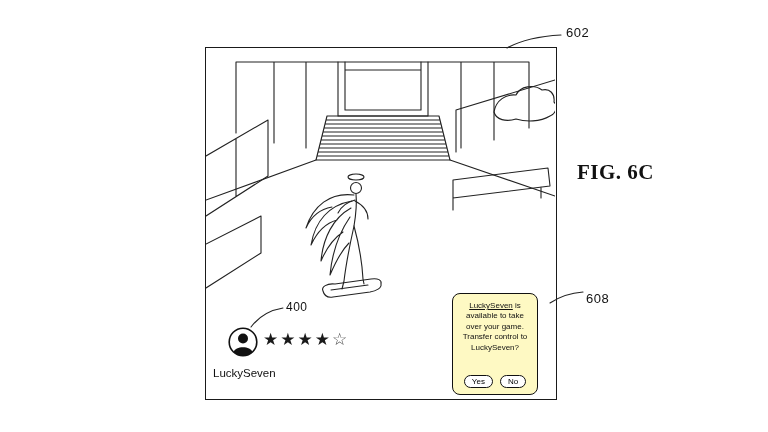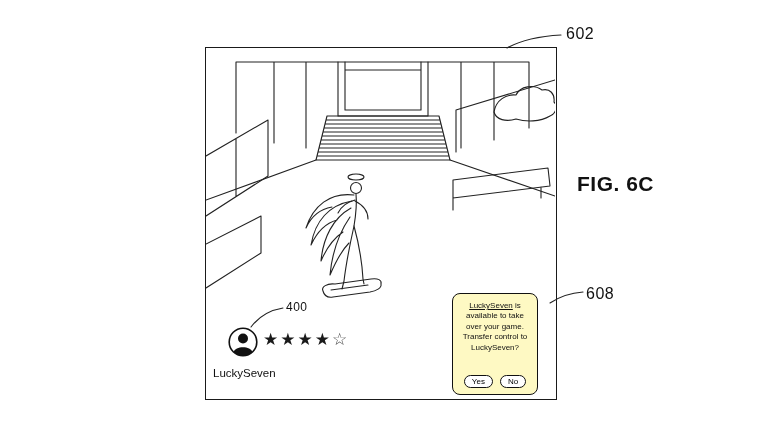--- a/index.html
+++ b/index.html
@@ -5,24 +5,24 @@
   html,body{margin:0;padding:0;background:#fff;}
   .canvas{
     position:relative;width:768px;height:432px;background:#ffffff;
     font-family:"Liberation Sans", sans-serif;color:#111;overflow:hidden;
   }
   .abs{position:absolute;}
   .frame{
     left:205px;top:47px;width:352px;height:353px;
     border:1.5px solid #1a1a1a;background:#fff;box-sizing:border-box;
   }
-  .fig-label{left:577px;top:172px;font-size:21px;font-weight:bold;letter-spacing:.5px;}
-  .refnum{font-size:16px;letter-spacing:.5px;}
+  .fig-label{left:577px;top:160px;font-size:21px;font-weight:bold;letter-spacing:.5px;font-family:Liberation Serif, serif;}
+  .refnum{font-size:13px;letter-spacing:.5px;}
   .ref-602{left:566px;top:25px;}
-  .ref-608{left:586px;top:285px;}
+  .ref-608{left:586px;top:291px;}
   .ref-610{left:286px;top:300px;font-size:12px;}
   .avatar{left:228px;top:327px;width:30px;height:30px;}
   .stars{left:263px;top:329px;font-size:17px;letter-spacing:2px;white-space:nowrap;
          font-family:"DejaVu Sans", sans-serif;}
   .stars .filled{color:#1a1a1a;}
   .stars .empty{color:#4a4a4a;}
   .player-name{left:213px;top:367px;font-size:11.5px;}
   .dialog{
     left:452px;top:293px;width:86px;min-height:90px;box-sizing:border-box;
     border:1.3px solid #111;border-radius:8px;background:#fef9c3;

